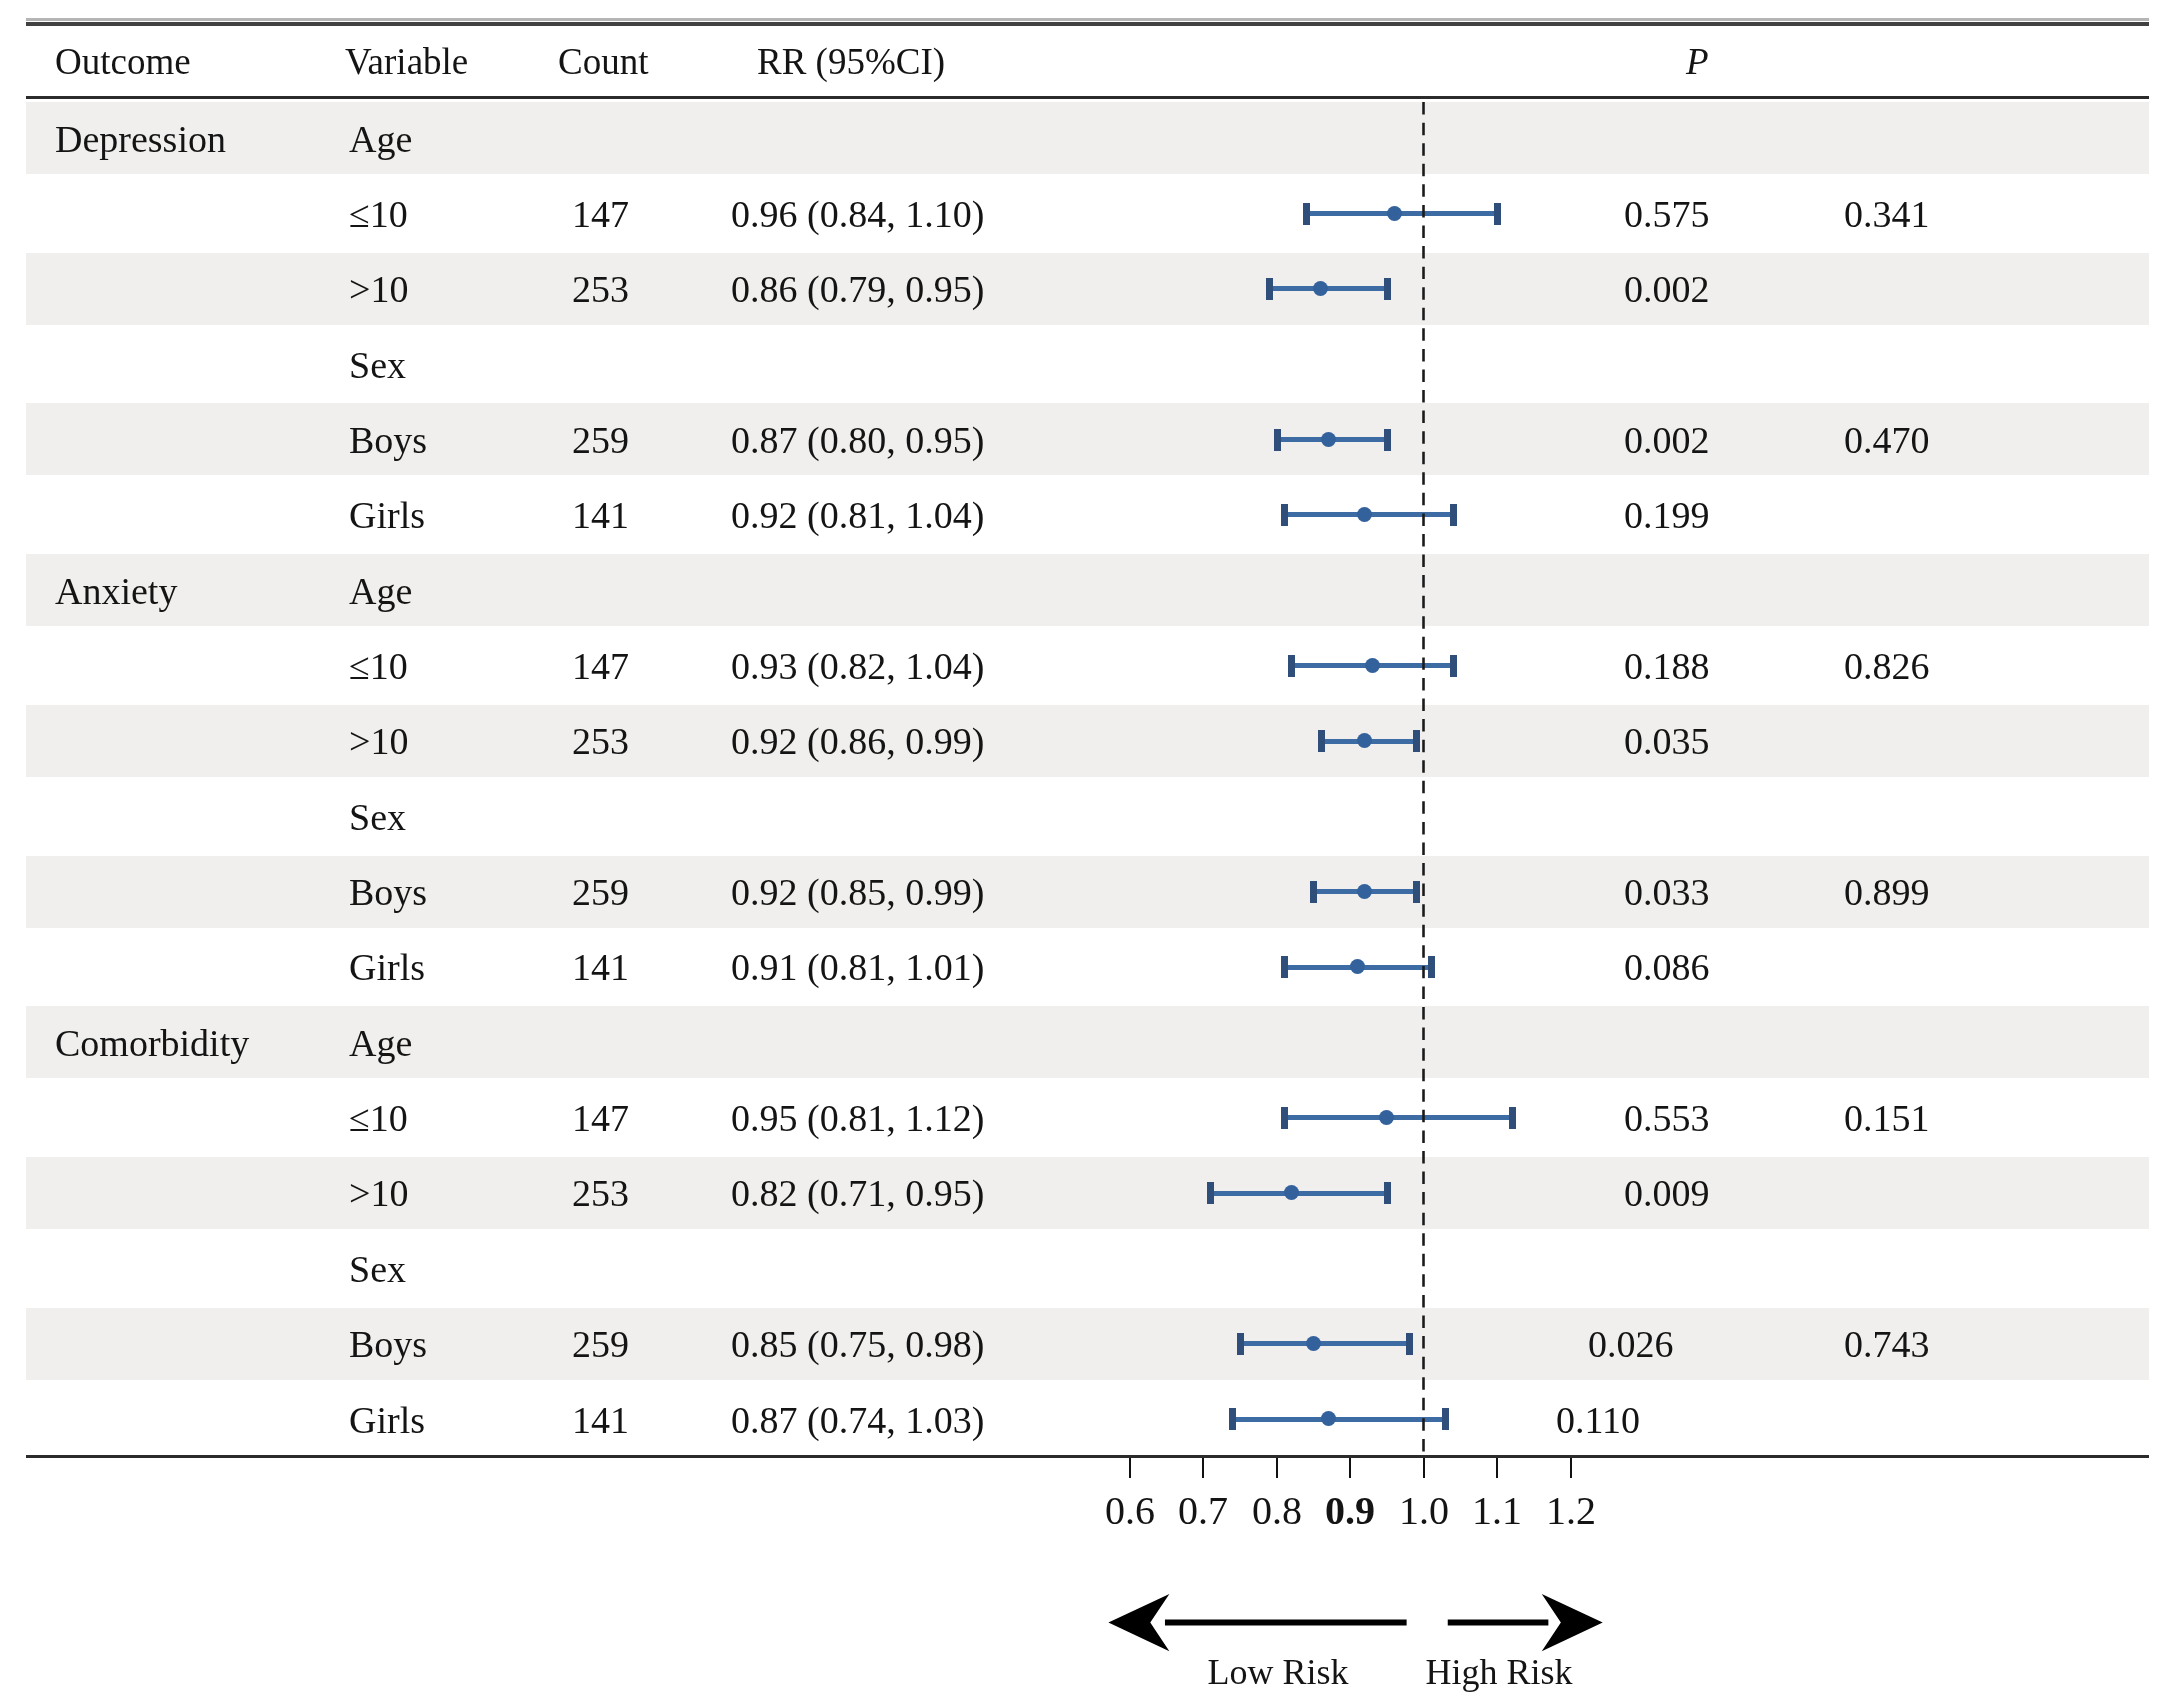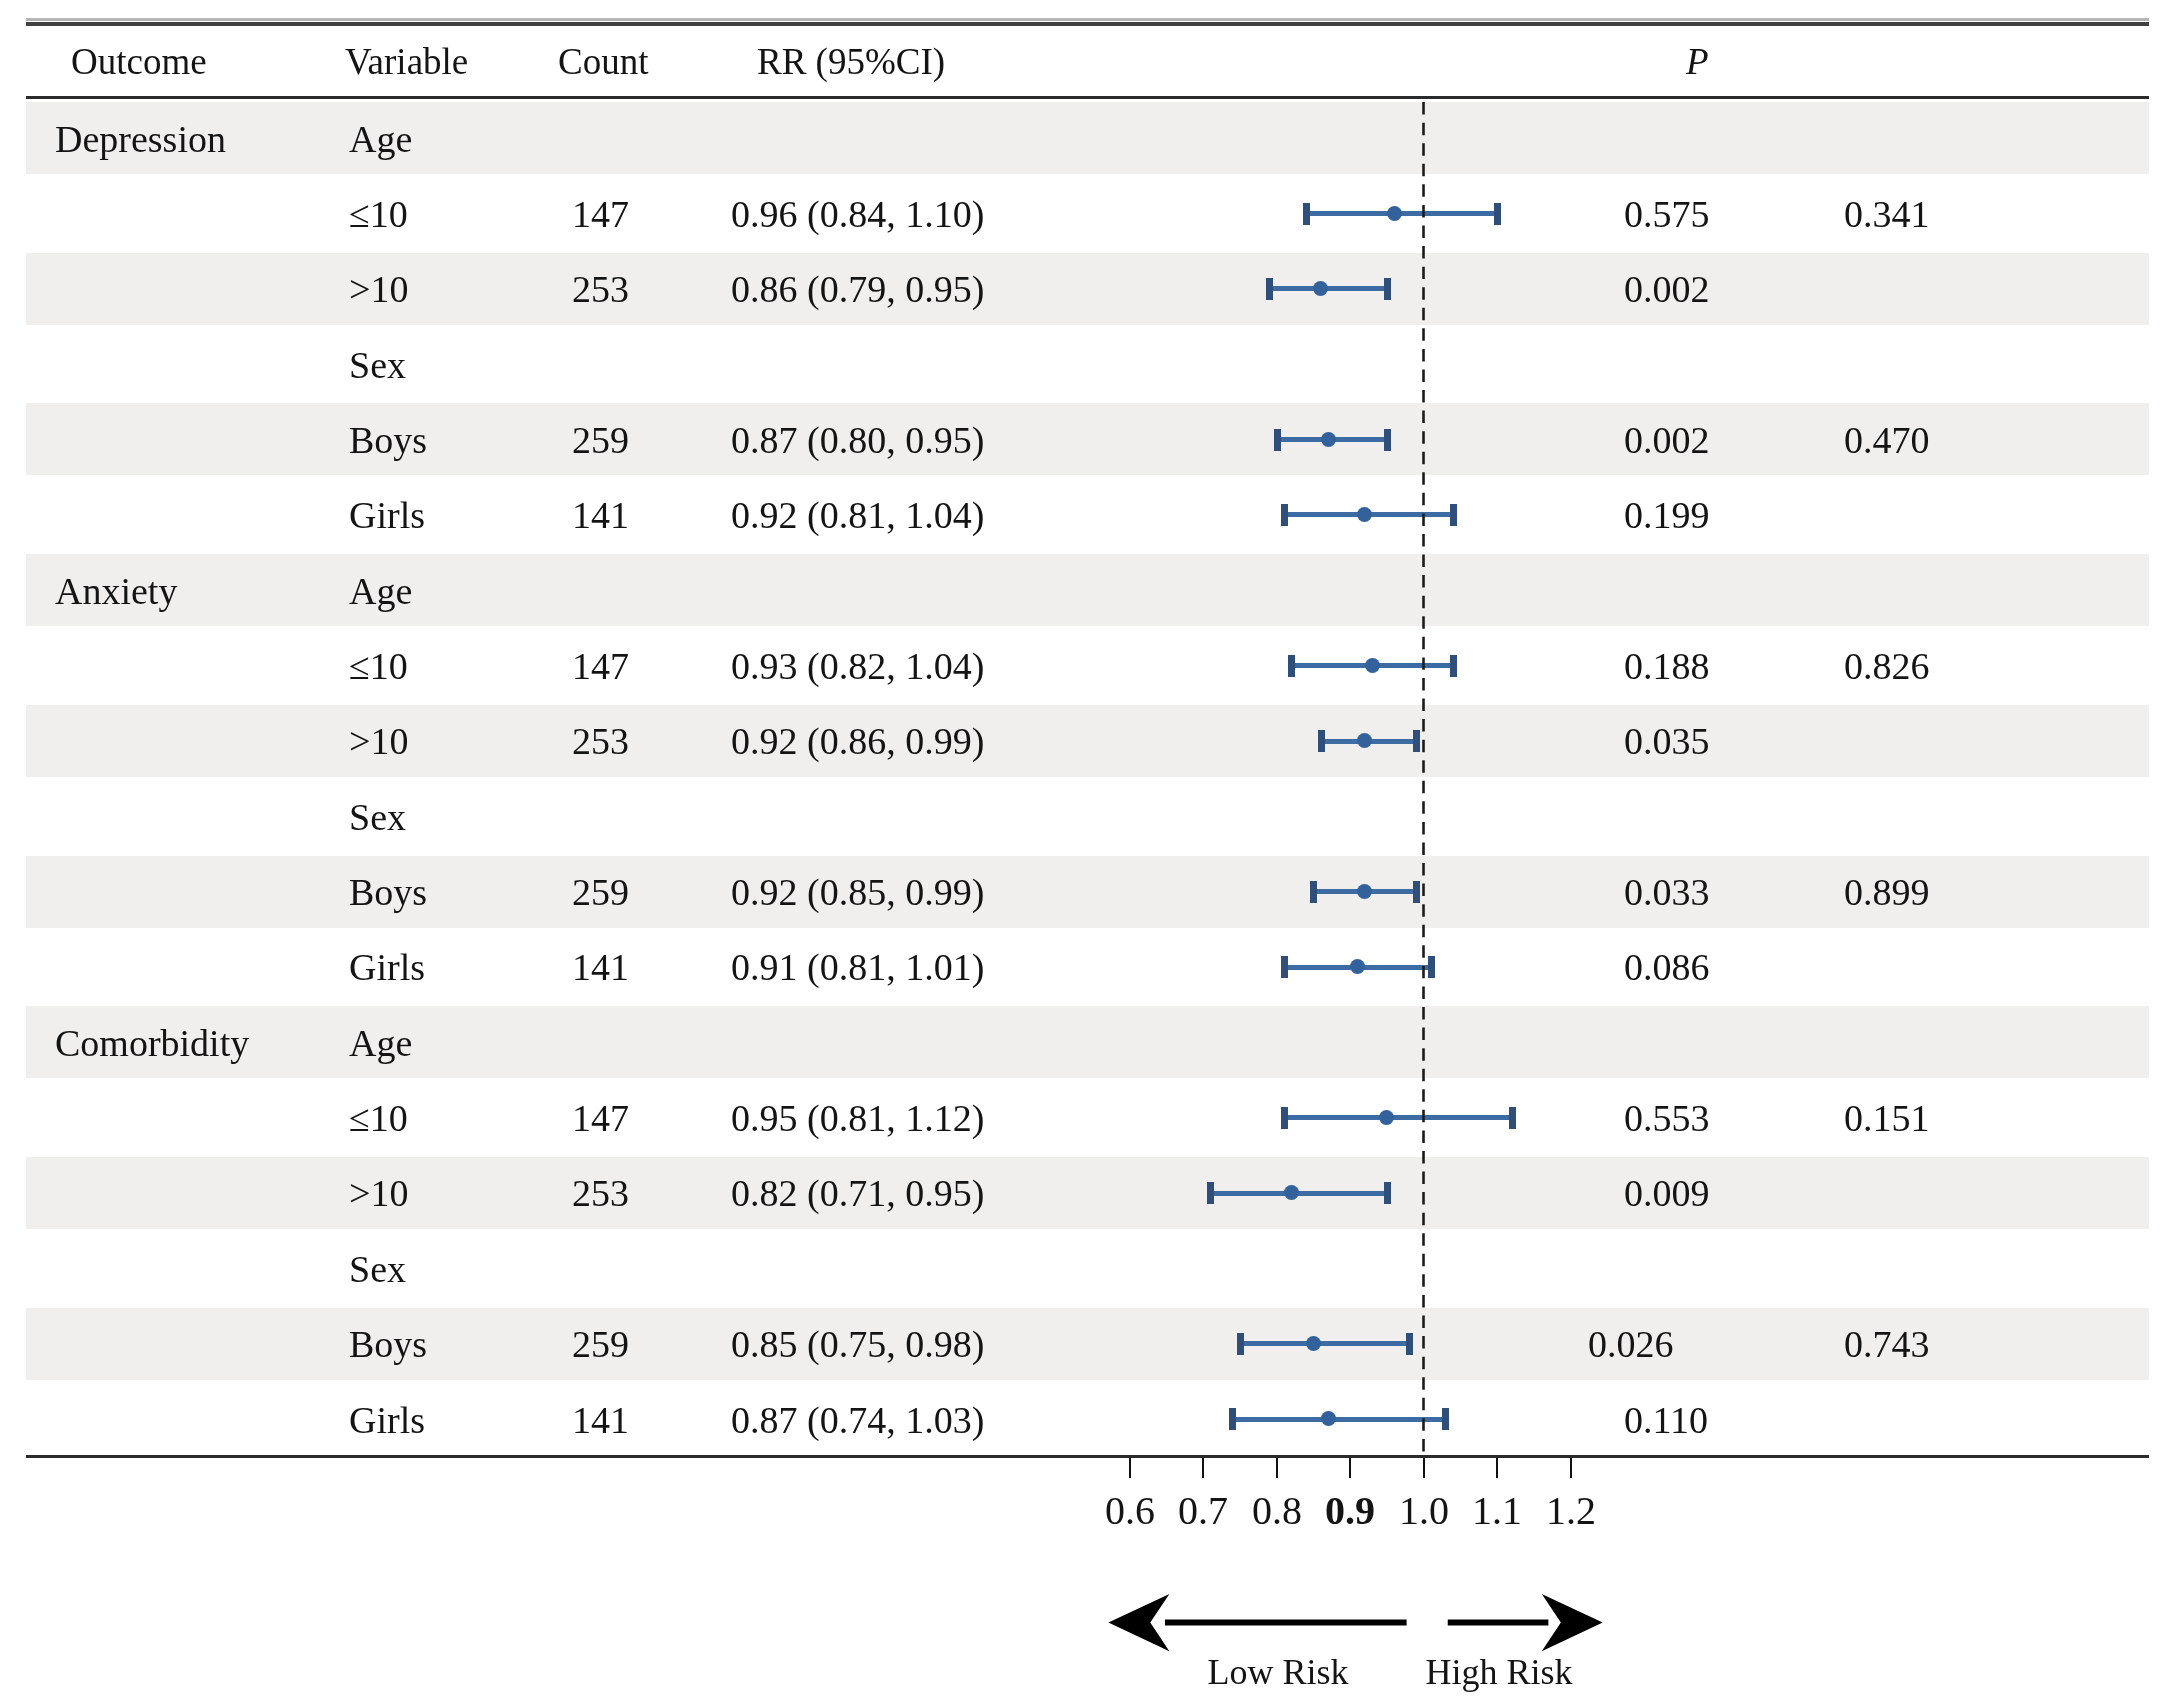--- a/index.html
+++ b/index.html
@@ -48,21 +48,21 @@
   svg.overlay{position:absolute;left:0;top:0;}
 </style>
 </head>
 <body>
 
 <div class="fig">
 
   <div class="rule rule-top-light"></div>
   <div class="rule rule-top"></div>
 
-  <span class="hcell" style="left:71px">Outcome</span>
+  <span class="hcell" style="left:55px">Outcome</span>
   <span class="hcell" style="left:345px">Variable</span>
   <span class="hcell" style="left:558px">Count</span>
   <span class="hcell" style="left:757px">RR (95%CI)</span>
   <span class="hcell" style="left:1686px"><i>P</i></span>
 
   <div class="rule rule-header"></div>
 
   <div id="rows">
       <div class="stripe" style="top: 102px; height: 72px;"></div>
       <span class="cell bold" style="left: 55px; top: 101px;">Depression</span>
@@ -172,21 +172,21 @@
       <span class="cell" style="left: 731px; top: 1306px;">0.85 (0.75, 0.98)</span>
       <span class="cell" style="left: 1588px; top: 1306px;">0.026</span>
       <span class="cell" style="left: 1844px; top: 1306px;">0.743</span>
       <div class="ci-line" style="left: 1240px; width: 169px; top: 1341px; background: rgb(61, 108, 165);"></div>
       <div class="ci-cap" style="left: 1237px; top: 1333px; background: rgb(47, 78, 122);"></div>
       <div class="ci-cap" style="left: 1406px; top: 1333px; background: rgb(47, 78, 122);"></div>
       <div class="ci-dot" style="left: 1306px; top: 1336px; background: rgb(51, 97, 156);"></div>
       <span class="cell" style="left: 349px; top: 1382px;">Girls</span>
       <span class="cell" style="left: 572px; top: 1382px;">141</span>
       <span class="cell" style="left: 731px; top: 1382px; text-align: center;">0.87 (0.74, 1.03)</span>
-      <span class="cell" style="left: 1624px; top: 1382px;">0.110</span>
+      <span class="cell" style="left: 1556px; top: 1382px;">0.110</span>
       <div class="ci-line" style="left: 1233px; width: 213px; top: 1417px; background: rgb(61, 108, 165);"></div>
       <div class="ci-cap" style="left: 1229px; top: 1408px; background: rgb(47, 78, 122);"></div>
       <div class="ci-cap" style="left: 1442px; top: 1408px; background: rgb(47, 78, 122);"></div>
       <div class="ci-dot" style="left: 1321px; top: 1411px; background: rgb(51, 97, 156);"></div>
     </div>
 
   <div class="rule rule-bottom"></div>
 
   <div id="axis">
       <div class="tick" style="left: 1129px;"></div>

